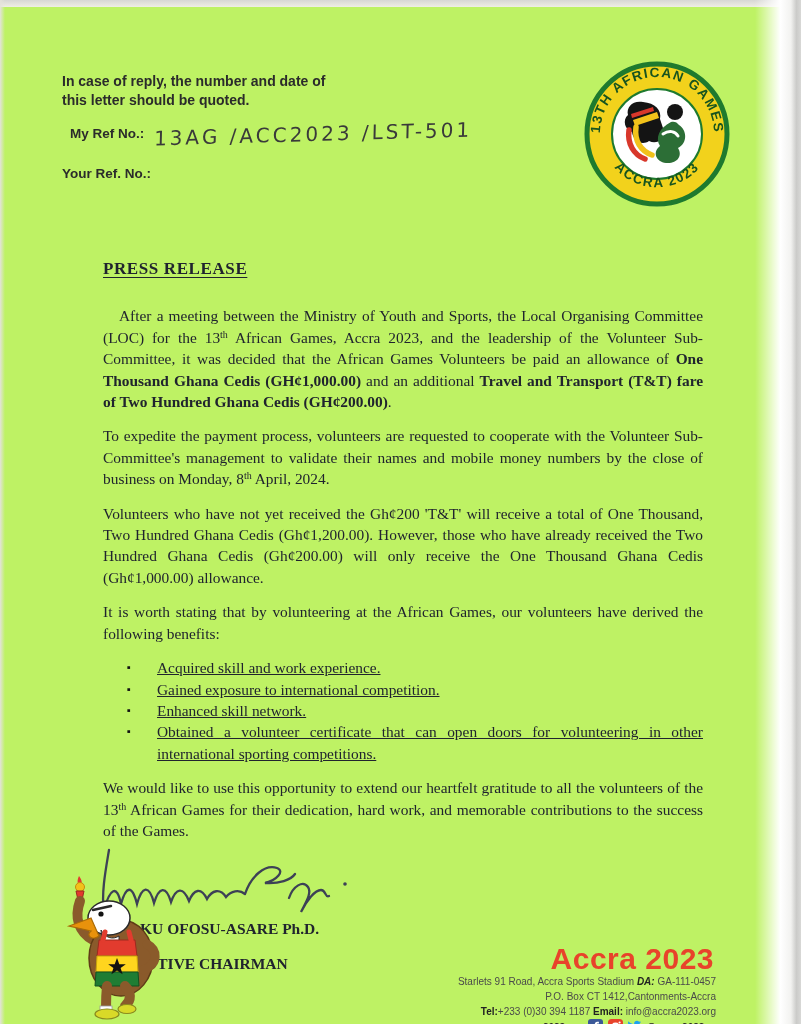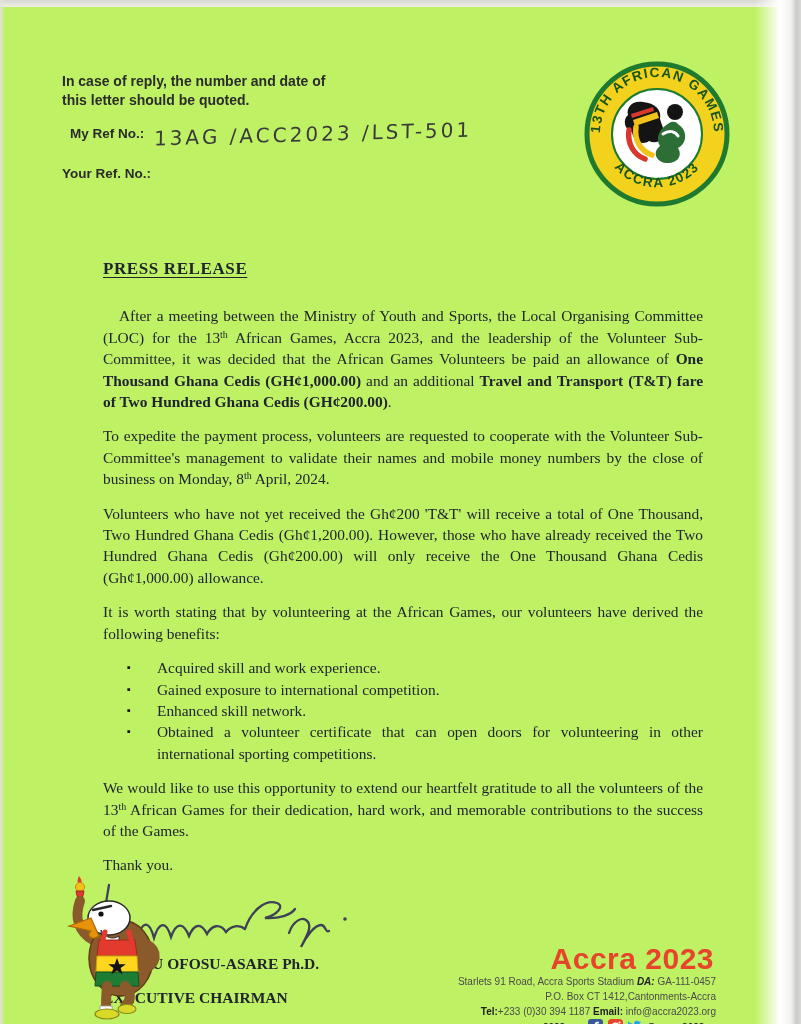--- a/index.html
+++ b/index.html
@@ -39,21 +39,21 @@
   .press-title{text-align:left;margin:0 0 26px 0;}
   .press-title span{font-weight:bold;font-size:17px;letter-spacing:.6px;
     text-decoration:underline;text-underline-offset:3px;}
   .letter-body p{margin:0 0 13px 0;}
   .letter-body p.indent{text-indent:16px;}
   .letter-body sup{font-size:10px;vertical-align:5px;line-height:0;}
   .bold{font-weight:bold;}
   ul.benefits{list-style:none;margin:2px 0 13px 0;padding:0 0 0 24px;}
   ul.benefits li{display:flex;margin:0;}
   .bullet-marker{width:30px;flex:0 0 30px;font-size:11px;line-height:21.4px;color:#111;}
-  .bullet-text{flex:1;}
+  .bullet-text{flex:1;text-decoration:underline;}
   .closing{margin:3px 0 0 0;}
   .sig-svg{display:block;margin:-8px 0 0 -10px;}
   .signatory-name{font-weight:bold;font-size:15.5px;margin:-6px 0 0 0;}
   .signatory-title{font-weight:bold;font-size:15.5px;margin:2px 0 0 0;}
 
   
   .mascot-wrap{position:absolute;left:55px;top:870px;width:120px;height:150px;}
   .footer-block{position:absolute;left:360px;top:944px;width:356px;text-align:right;
     font-family:"Liberation Sans",sans-serif;color:#4a4a4a;}
   .footer-brand{font-size:30px;font-weight:bold;letter-spacing:.5px;line-height:30px;
@@ -130,21 +130,20 @@
           <span class="bullet-text">Enhanced skill network.</span>
         </li>
       <li>
           <span class="bullet-marker">▪</span>
           <span class="bullet-text">Obtained a volunteer certificate that can open doors for volunteering in other international sporting competitions.</span>
         </li>
     </ul>
 
     <p><span>We would like to use this opportunity to extend our heartfelt gratitude to all the volunteers of the 13</span><sup>th</sup><span> African Games for their dedication, hard work, and memorable contributions to the success of the Games.</span></p>
 
-    <p class="closing">Thank you.</p>
 
     <svg class="sig-svg" width="300" height="72" viewBox="0 0 300 72">
       <g fill="none" stroke="#3d4156" stroke-width="2.3" stroke-linecap="round">
         <path d="M16,4 C13,22 8,48 11,64"></path>
         <path d="M11,64 C17,42 24,38 28,58 C33,40 39,38 44,58 C49,40 56,38 61,57 C66,41 73,39 78,56 C83,42 90,40 96,55 C101,43 108,41 114,53 C119,44 127,42 133,51 C138,45 146,43 152,48"></path>
         <path d="M152,48 C158,30 172,18 184,22 C192,25 184,34 172,37 C186,38 198,34 202,28"></path>
         <path d="M196,52 C200,40 210,34 215,41 C219,47 213,56 208,66 C214,54 222,44 228,44 C233,44 232,52 236,50"></path>
         <circle cx="252" cy="38" r="1.8" fill="#3d4156" stroke="none"></circle>
       </g>
     </svg>

